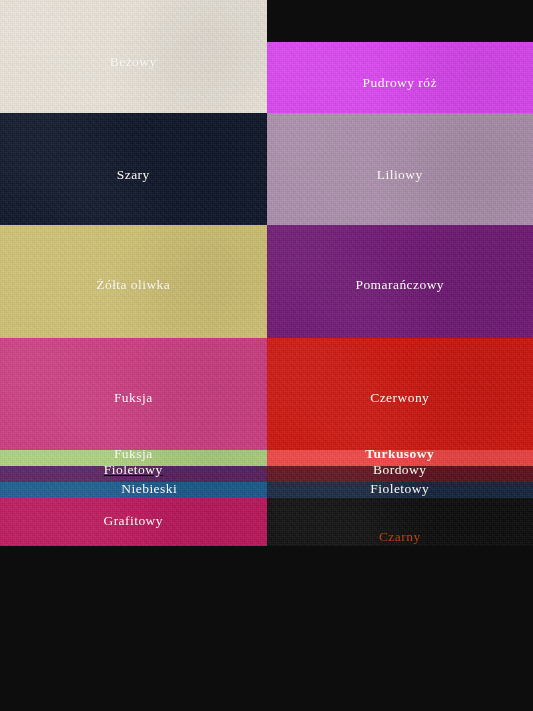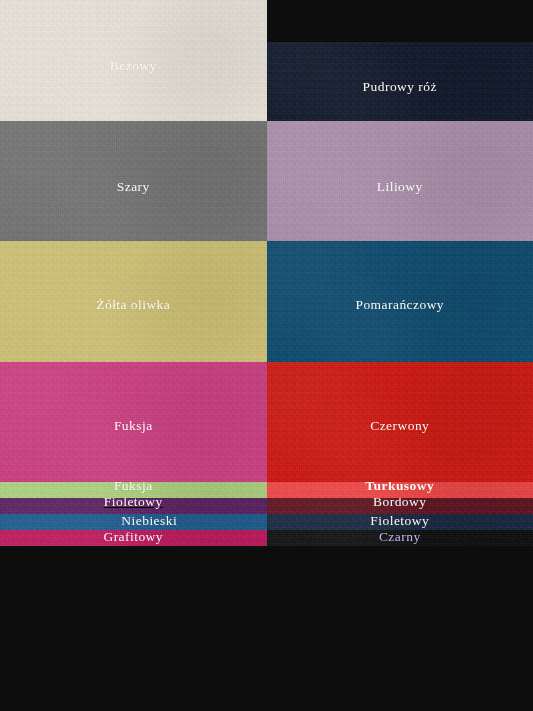--- a/index.html
+++ b/index.html
@@ -74,34 +74,34 @@
   .row-4 .swatch-label { transform:translateY(-1px); }
 </style>
 </head>
 <body>
 
 <div id="swatch-grid">
 
   <div class="swatch row-1" style="background-color: rgb(233, 227, 217);">
     <span class="swatch-label" style="color: rgb(253, 250, 246);">Beżowy</span>
   </div>
-  <div class="swatch row-1" style="background-color: #0f172a; margin-top: 42px;">
+  <div class="swatch row-1" style="background-color: #d946ef; margin-top: 42px;">
     <span class="swatch-label" style="color: rgb(253, 250, 246);">Pudrowy róż</span>
   </div>
-  <div class="swatch row-1" style="background-color: #737373;">
+  <div class="swatch row-1" style="background-color: #0f172a;">
     <span class="swatch-label" style="color: rgb(253, 250, 246);">Szary</span>
   </div>
   <div class="swatch row-1" style="background-color: rgb(171, 143, 171);">
     <span class="swatch-label" style="color: rgb(253, 250, 246);">Liliowy</span>
   </div>
 
   <div class="swatch row-2" style="background-color: rgb(207, 193, 117);">
     <span class="swatch-label" style="color: rgb(253, 250, 246);">Żółta oliwka</span>
   </div>
-  <div class="swatch row-2" style="background-color: #0c4a6e;">
+  <div class="swatch row-2" style="background-color: #701a75;">
     <span class="swatch-label" style="color: rgb(253, 250, 246);">Pomarańczowy</span>
   </div>
   <div class="swatch row-2" style="background-color: rgb(204, 63, 130);">
     <span class="swatch-label" style="color: rgb(253, 250, 246);">Fuksja</span>
   </div>
   <div class="swatch row-2" style="background-color: rgb(204, 23, 16);">
     <span class="swatch-label" style="color: rgb(253, 250, 246);">Czerwony</span>
   </div>
 
   <div class="swatch row-3" style="background-color: rgb(174, 209, 127);">
@@ -120,16 +120,16 @@
   <div class="swatch row-4" style="background-color: rgb(29, 91, 142); padding-left: 32px;">
     <span class="swatch-label" style="color: rgb(253, 250, 246);">Niebieski</span>
   </div>
   <div class="swatch row-4" style="background-color: rgb(22, 38, 63);">
     <span class="swatch-label" style="color: rgb(253, 250, 246);">Fioletowy</span>
   </div>
   <div class="swatch row-4" style="background-color: #be185d;">
     <span class="swatch-label" style="color: rgb(253, 250, 246);">Grafitowy</span>
   </div>
   <div class="swatch row-4" style="background-color: rgb(13, 13, 13);">
-    <span class="swatch-label" style="color: #c4b5fd;">Czarny</span>
+    <span class="swatch-label" style="color: #c2410c; margin-top: 32px;">Czarny</span>
   </div>
 
 </div>
 
 </body></html>

